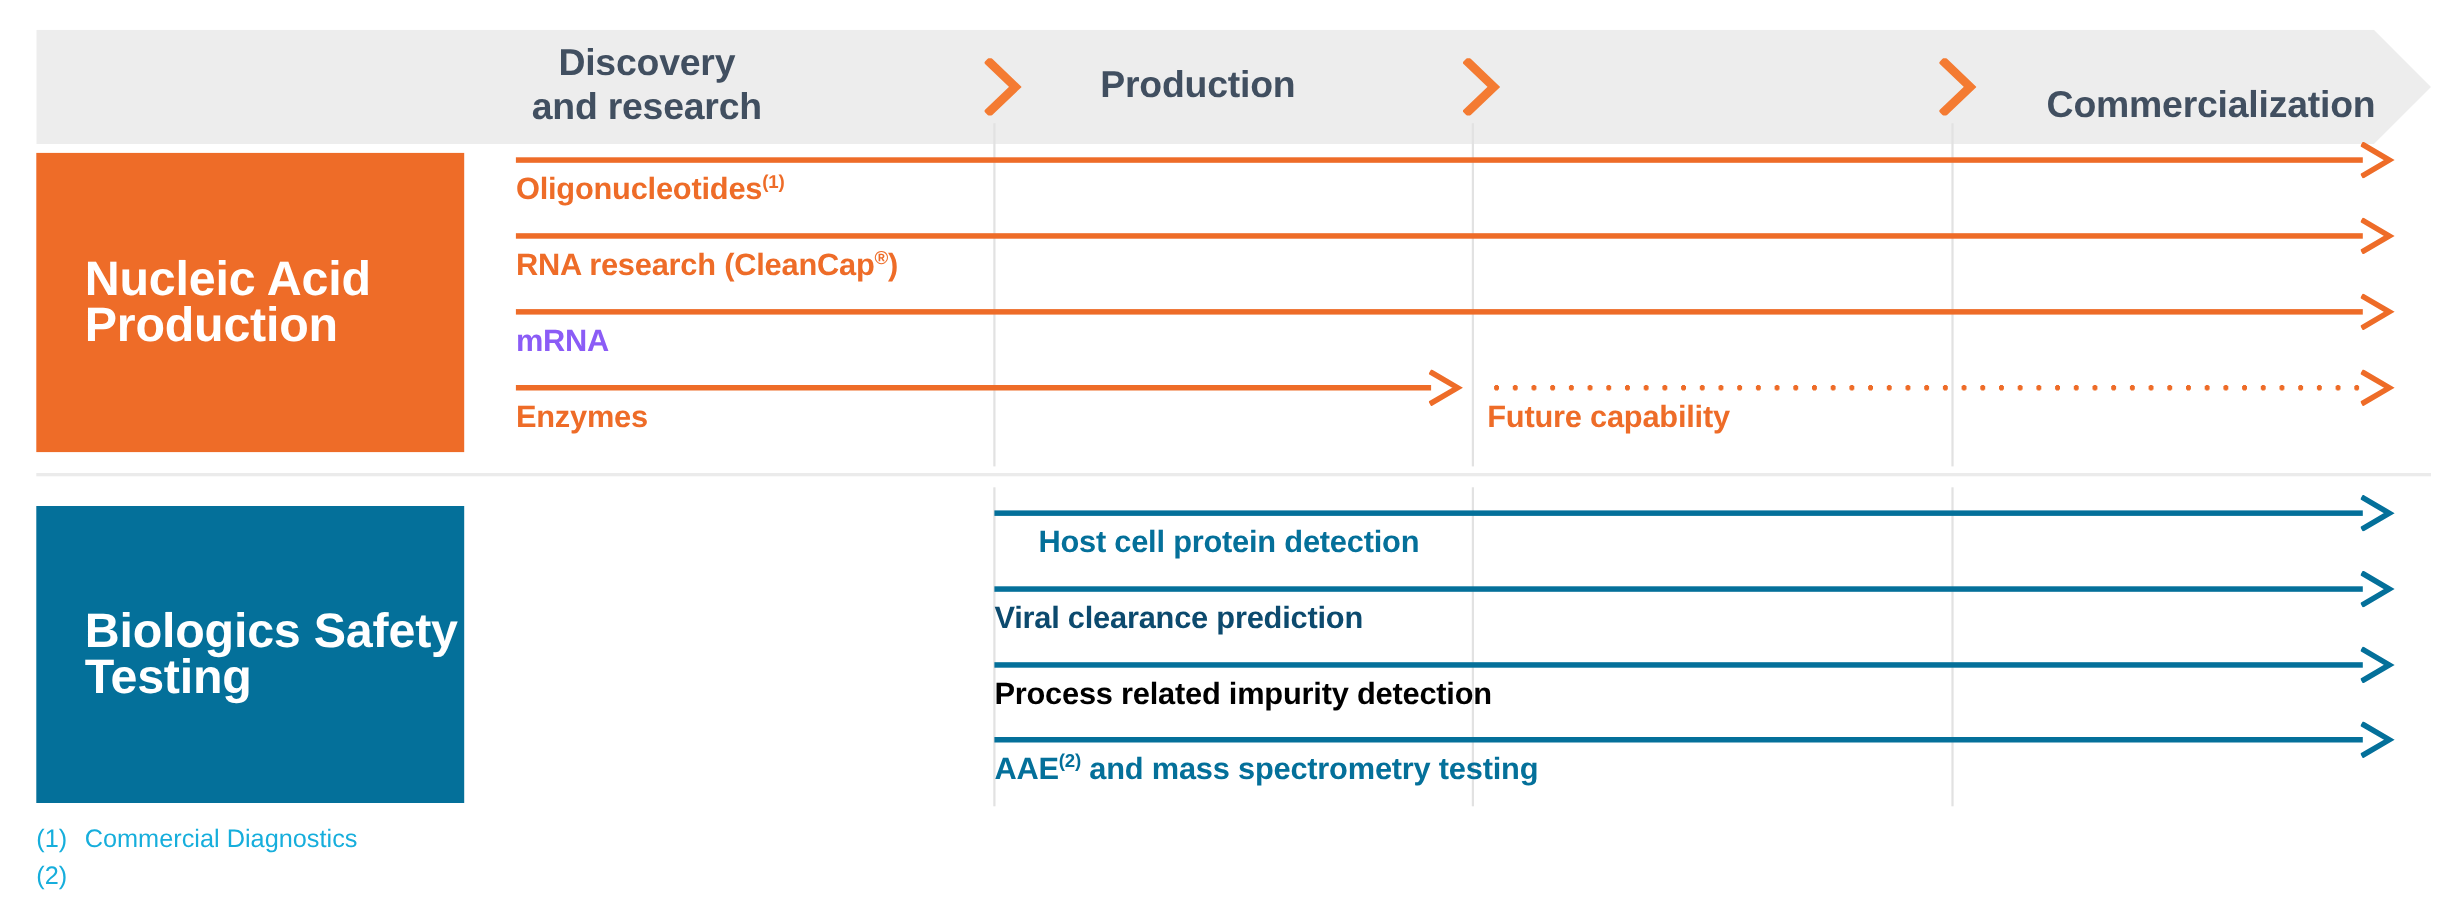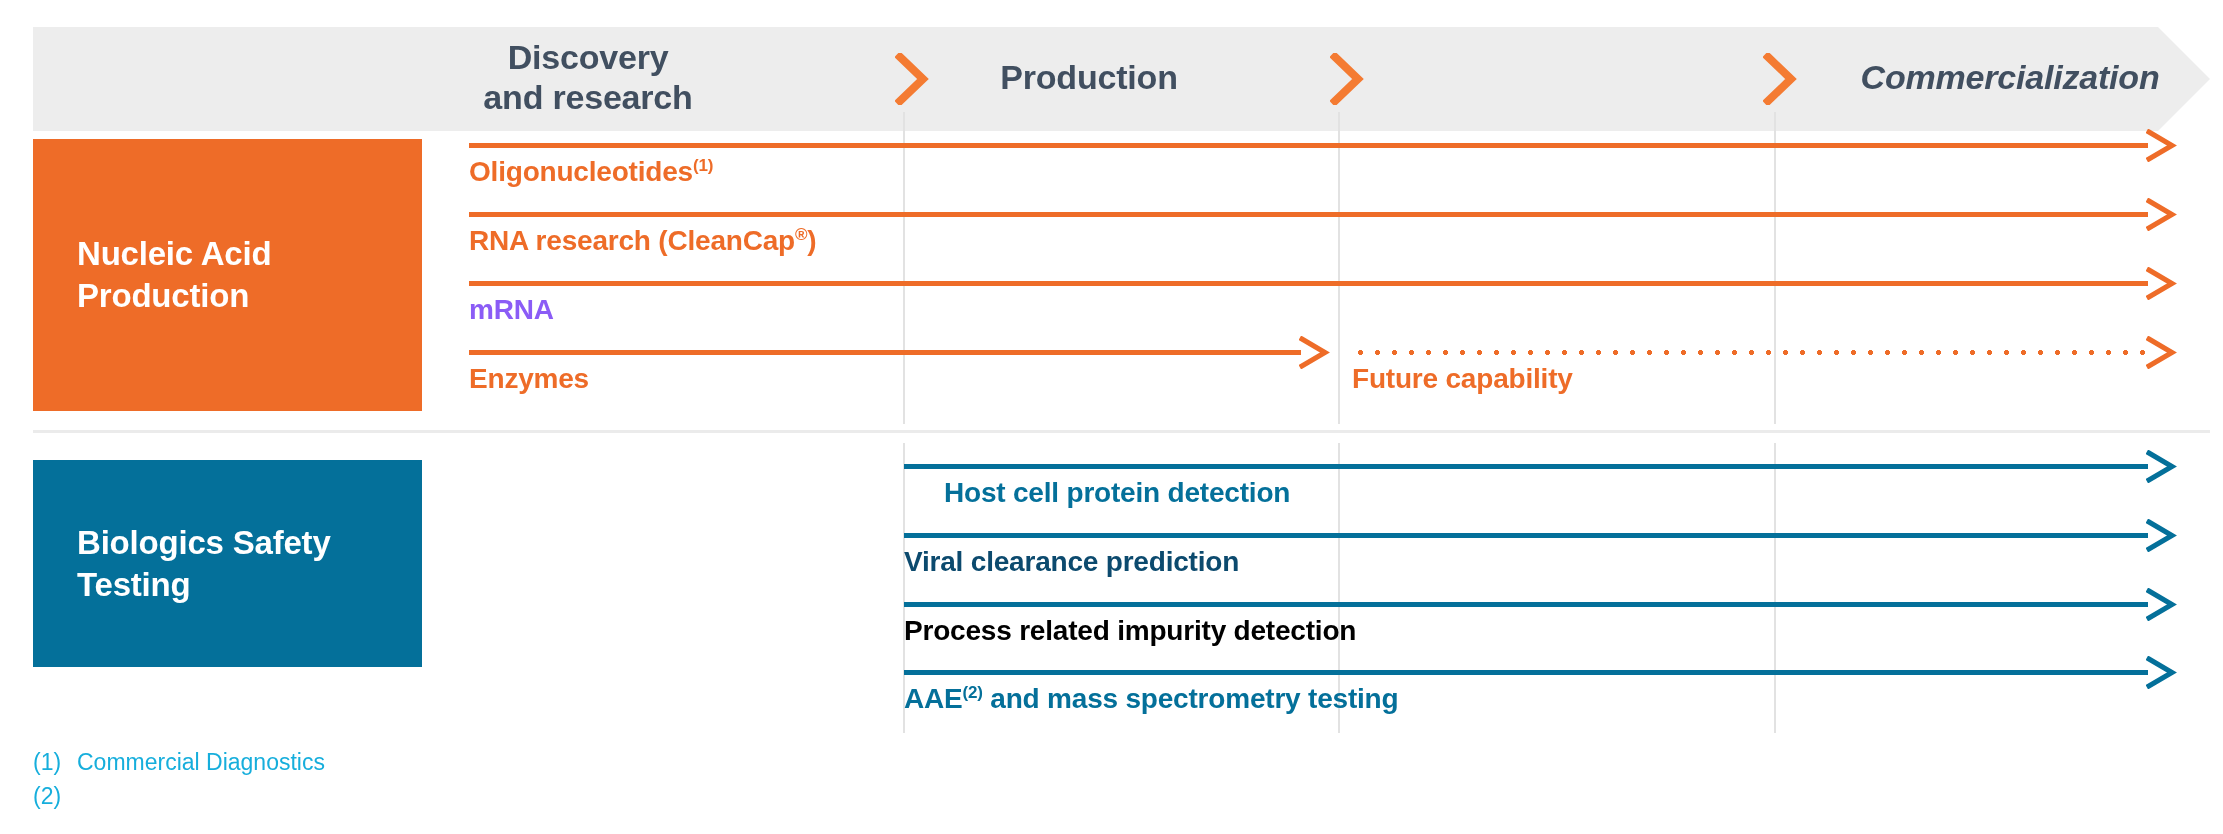--- a/index.html
+++ b/index.html
@@ -37,21 +37,21 @@
     left:33px;
     width:389px;
     display:flex;
     align-items:center;
     box-sizing:border-box;
     padding:0 0 0 44px;
   }
   .cat-box-title{
     color:#ffffff;
     font-weight:bold;
-    font-size:33px;
+    font-size:44px;
     line-height:42px;
     white-space:pre-line;
     letter-spacing:-0.2px;
   }
 
   
   .vgrid{
     position:absolute;
     width:2px;
     background:#E2E2E2;
@@ -135,21 +135,21 @@
 
   <svg class="chev" style="left:1297px;top:26px;" viewBox="0 0 34 52">
     <polyline points="5,4 28,26 5,48" fill="none" stroke="#F47B32" stroke-width="8" stroke-linecap="square" stroke-linejoin="miter"></polyline>
   </svg>
 
 
   <svg class="chev" style="left:1730px;top:26px;" viewBox="0 0 34 52">
     <polyline points="5,4 28,26 5,48" fill="none" stroke="#F47B32" stroke-width="8" stroke-linecap="square" stroke-linejoin="miter"></polyline>
   </svg>
 
-  <div class="phase-label" style="left:1786px;top:30px;width:382px;font-style:italic;">Commercialization</div>
+  <div class="phase-label" style="left:1786px;top:48px;width:382px;">Commercialization</div>
 </div>
 
 <div class="vgrid" style="left:903px;top:112px;height:312px;"></div>
 <div class="vgrid" style="left:1338px;top:112px;height:312px;"></div>
 <div class="vgrid" style="left:1774px;top:112px;height:312px;"></div>
 
 <div class="vgrid" style="left:903px;top:443px;height:290px;"></div>
 <div class="vgrid" style="left:1338px;top:443px;height:290px;"></div>
 <div class="vgrid" style="left:1774px;top:443px;height:290px;"></div>
 
@@ -202,21 +202,21 @@
   </svg>
 
   <div class="track-label" style="color:#EE6C28;">
     <span>Enzymes</span>
   </div>
   <div class="track-label" style="left:883px;color:#EE6C28;">
     <span>Future capability</span>
   </div>
 </div>
 
-<div class="cat-box" style="top:460px;height:207px;background:#04709A;">
+<div class="cat-box" style="top:460px;height:270px;background:#04709A;">
   <div class="cat-box-title">Biologics Safety
 Testing</div>
 </div>
 
 <div class="track" style="left:904px;top:464px;width:1274px;">
   <div class="track-line solid" style="width:1244px;background:#04709A;"></div>
   <svg class="track-head" style="left:1242px;" viewBox="0 0 32 33">
     <polyline points="3,3 26,16.5 3,30" fill="none" stroke="#04709A" stroke-width="5" stroke-linecap="square"></polyline>
   </svg>
   <div class="track-label" style="color:#04709A;padding-left:40px;">

